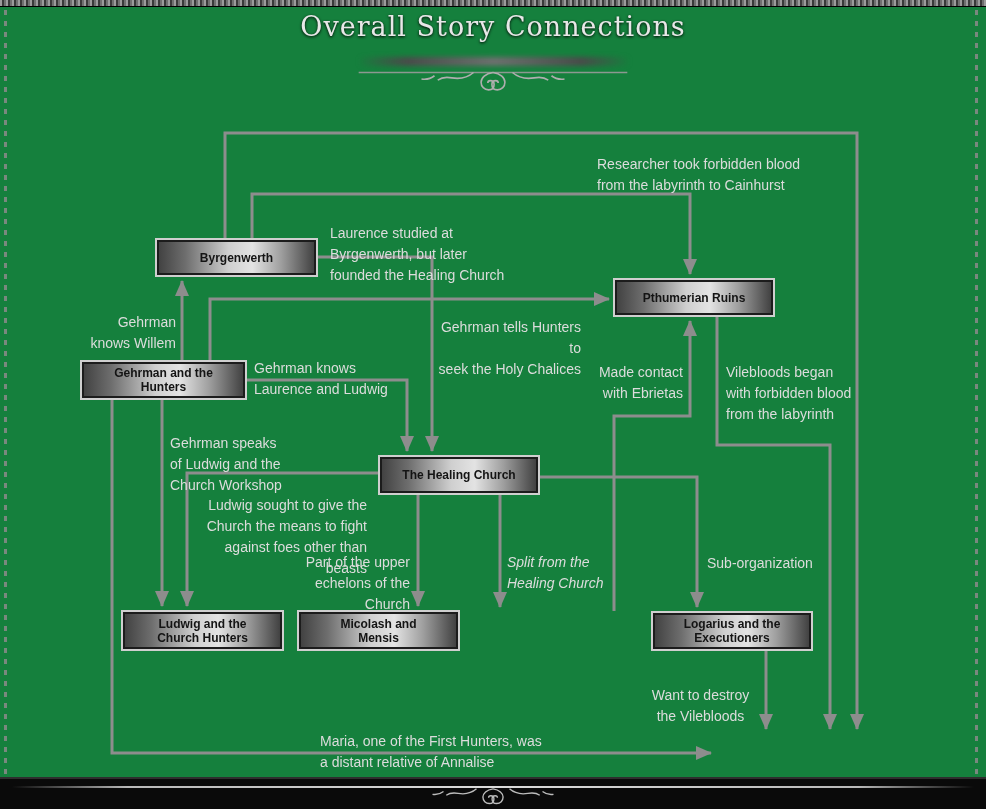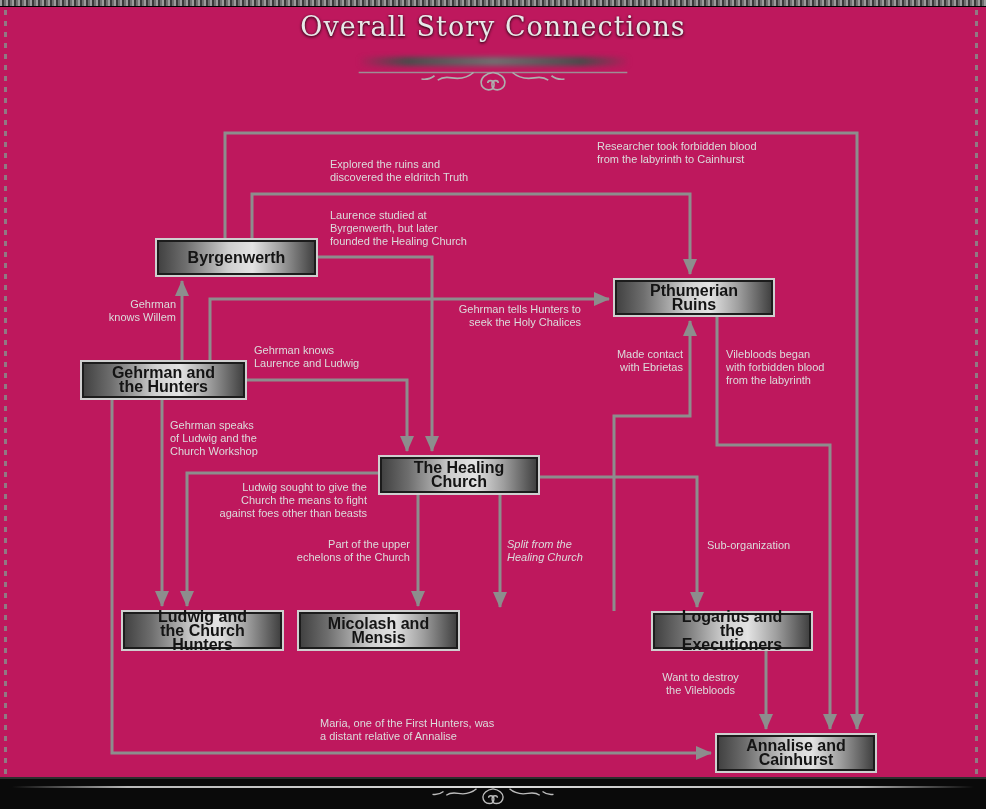--- a/index.html
+++ b/index.html
@@ -1,18 +1,18 @@
 <!DOCTYPE html>
 <html><head>
 <meta charset="utf-8">
 <style>
   html,body{margin:0;padding:0;background:#000;}
   .page{
     position:relative;width:986px;height:809px;overflow:hidden;
-    background:#be185d;
+    background:#15803d;
     font-family:"Liberation Sans", sans-serif;
   }
   
   .frame-top{position:absolute;left:0;top:0;right:0;height:6px;
     background:repeating-linear-gradient(90deg,#9b9b9b 0 2px,#3a3a3a 2px 4px,#6f6f6f 4px 6px);
     border-bottom:1px solid #000;}
   .stitch{position:absolute;width:3px;
     background:repeating-linear-gradient(180deg,#8a8a8a 0 5px,rgba(0,0,0,0) 5px 11px);
     top:10px;bottom:28px;opacity:.85;}
   .stitch.left{left:4px;}
@@ -26,26 +26,26 @@
   .title{position:absolute;left:0;right:0;top:11px;margin:0;text-align:center;
     font-family:"DejaVu Serif","Liberation Serif",serif;font-weight:400;
     font-size:27px;letter-spacing:1px;color:#e8e8e8;text-shadow:0 1px 3px #000;}
   .shimmer{position:absolute;left:358px;top:57px;width:272px;height:9px;
     background:linear-gradient(90deg,rgba(70,70,70,0) 0%,#4a4a4a 18%,#707070 50%,#4a4a4a 82%,rgba(70,70,70,0) 100%);
     filter:blur(2.5px);}
   .top-orn{position:absolute;left:343px;top:66px;width:300px;height:26px;}
   
   .edges{position:absolute;left:0;top:0;width:986px;height:809px;}
   .node{position:absolute;display:flex;align-items:center;justify-content:center;
-    text-align:center;color:#141414;font-weight:700;font-size:16px;line-height:14px;
+    text-align:center;color:#141414;font-weight:700;font-size:12px;line-height:14px;
     background:linear-gradient(90deg,#3f3f3f 0%,#6e6e6e 18%,#cfcfcf 45%,#e3e3e3 60%,#9f9f9f 78%,#3c3c3c 100%);
     border:2px solid #cfcfcf;box-shadow:inset 0 0 0 2px #1c1c1c;box-sizing:border-box;
     padding:2px 21px;}
-  .elabel{position:absolute;color:#dcdcdc;font-size:11px;line-height:13px;
-    white-space:pre-line;text-align:left;}
+  .elabel{position:absolute;color:#dcdcdc;font-size:14px;line-height:21px;
+    white-space:pre-line;text-align:left;margin-top:14px;}
   .elabel.right{text-align:right;}
 </style>
 </head>
 <body>
 
 <div class="page">
 
   <div class="frame-top"></div>
   <div class="stitch left"></div>
   <div class="stitch right"></div>
@@ -89,26 +89,23 @@
     </g>
   </svg>
 
   <div class="node" style="left:155px;top:238px;width:163px;height:39px;">Byrgenwerth</div>
   <div class="node" style="left:613px;top:278px;width:162px;height:39px;">Pthumerian Ruins</div>
   <div class="node" style="left:378px;top:455px;width:162px;height:40px;">The Healing Church</div>
   <div class="node" style="left:80px;top:360px;width:167px;height:40px;">Gehrman and the Hunters</div>
   <div class="node" style="left:121px;top:610px;width:163px;height:41px;">Ludwig and the Church Hunters</div>
   <div class="node" style="left:297px;top:610px;width:163px;height:41px;">Micolash and Mensis</div>
   <div class="node" style="left:651px;top:611px;width:162px;height:40px;">Logarius and the Executioners</div>
-  <div class="node" style="left:715px;top:733px;width:162px;height:40px;">Annalise and Cainhurst</div>
 
   <div class="elabel" style="left:597px;top:140px;">Researcher took forbidden blood
 from the labyrinth to Cainhurst</div>
-  <div class="elabel" style="left:330px;top:158px;">Explored the ruins and
-discovered the eldritch Truth</div>
   <div class="elabel" style="left:330px;top:209px;">Laurence studied at
 Byrgenwerth, but later
 founded the Healing Church</div>
   <div class="elabel right" style="left:60px;top:298px;width:116px;">Gehrman
 knows Willem</div>
   <div class="elabel right" style="left:430px;top:303px;width:151px;">Gehrman tells Hunters to
 seek the Holy Chalices</div>
   <div class="elabel" style="left:254px;top:344px;">Gehrman knows
 Laurence and Ludwig</div>
   <div class="elabel right" style="left:581px;top:348px;width:102px;">Made contact

